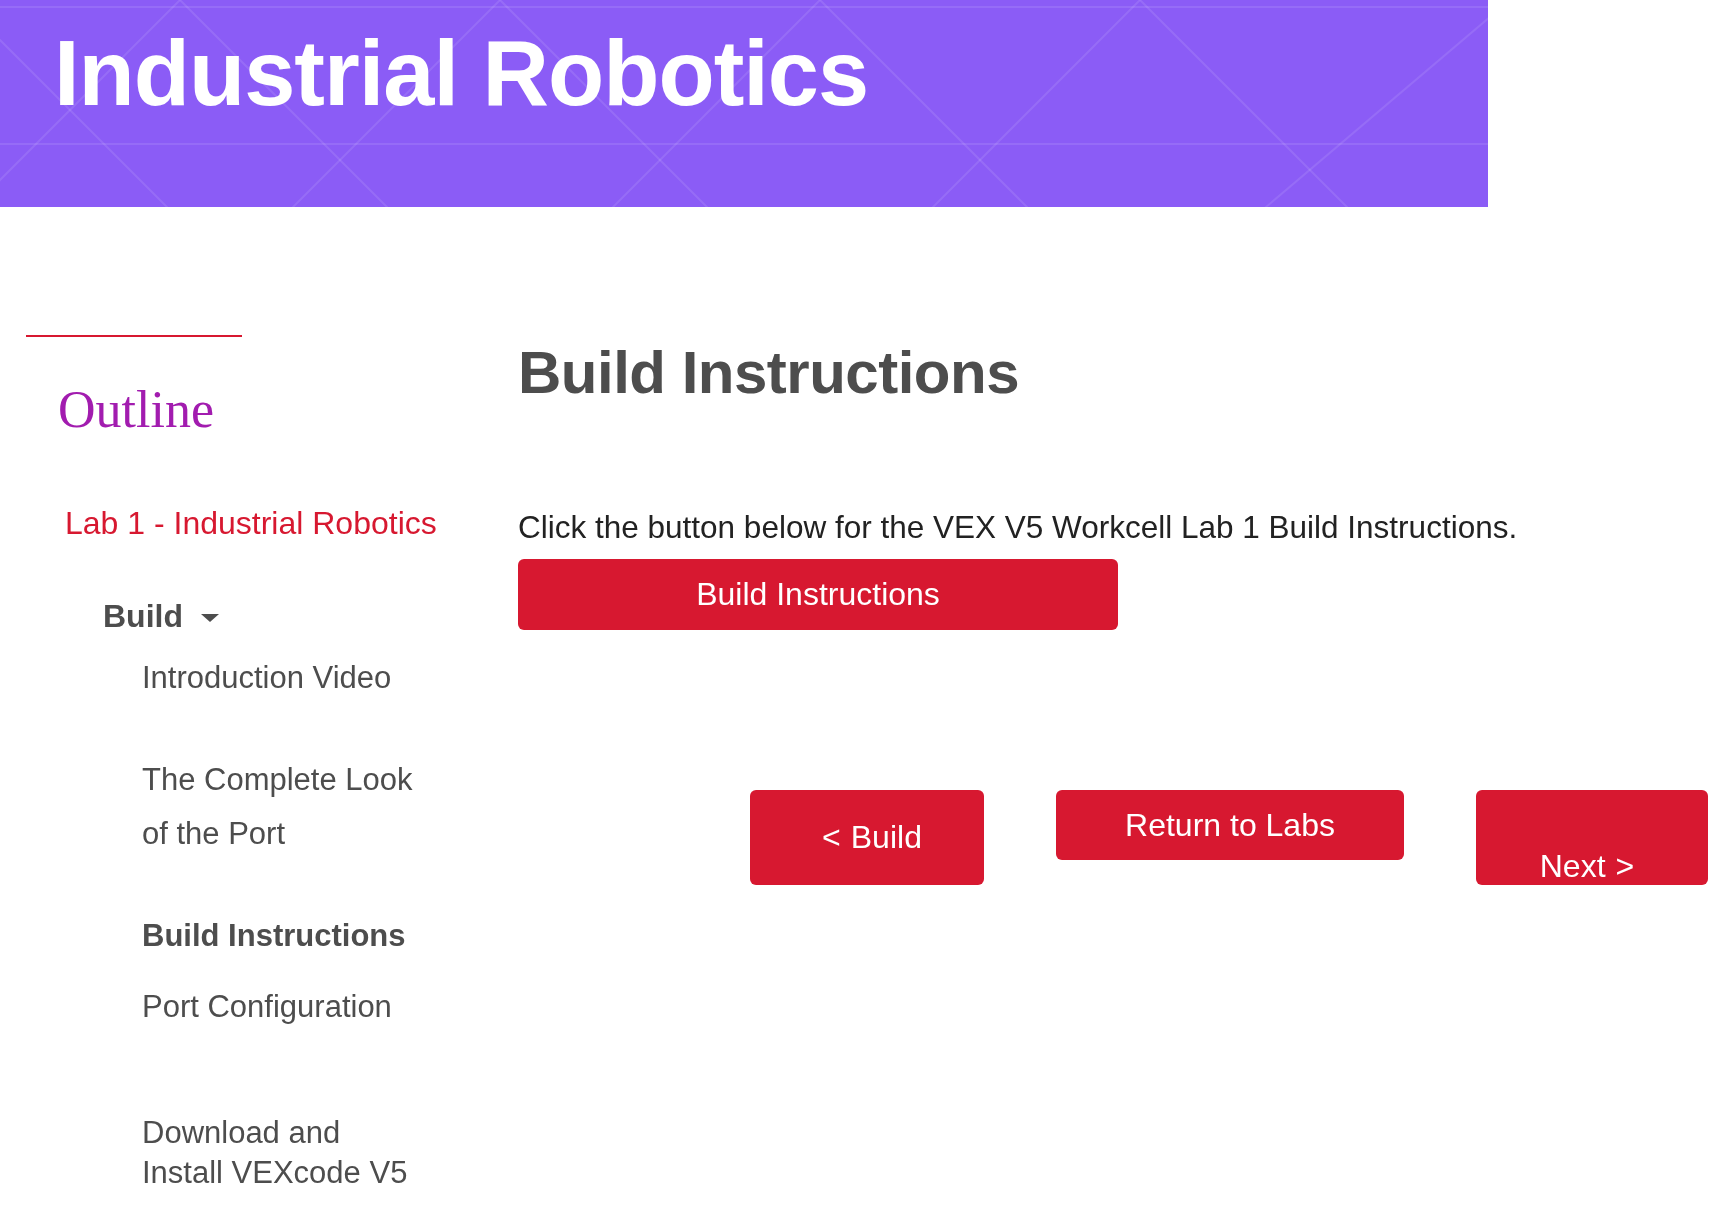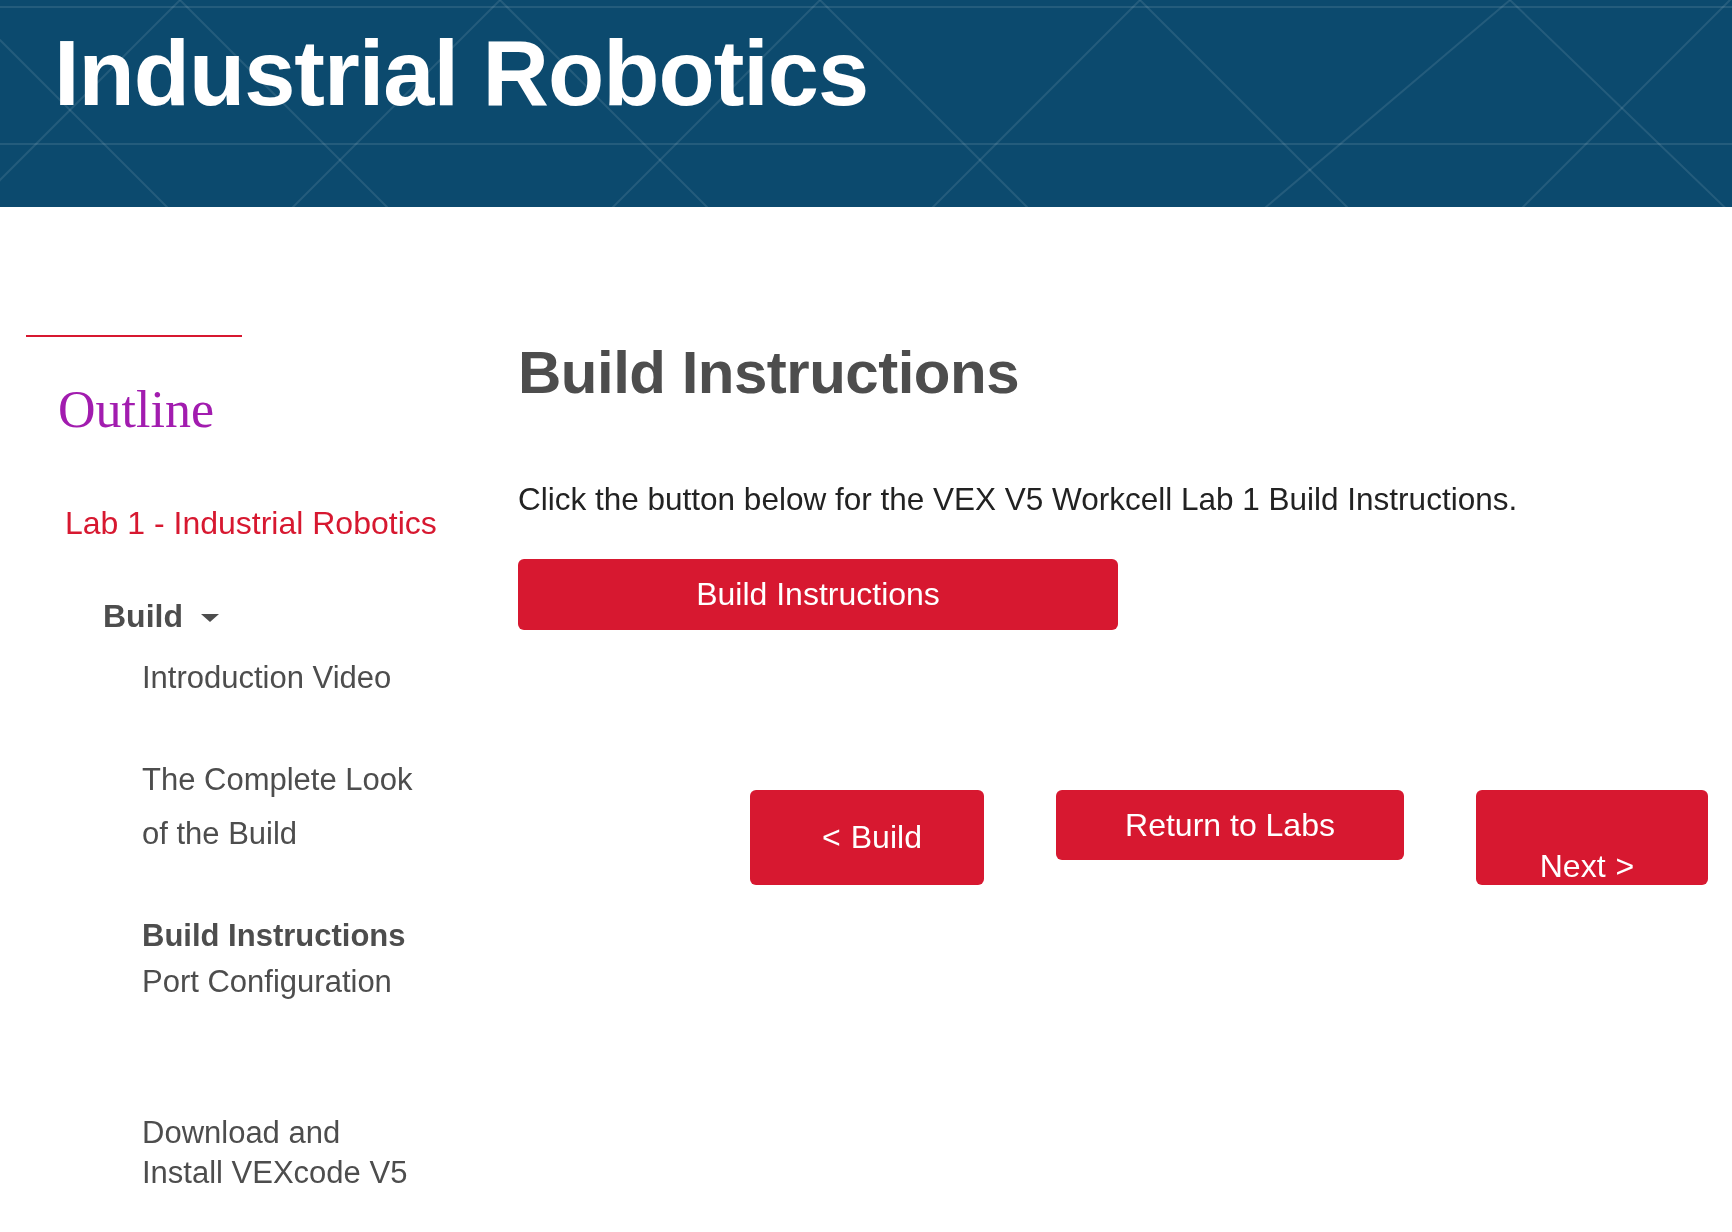--- a/index.html
+++ b/index.html
@@ -2,22 +2,22 @@
 <html><head>
   <meta charset="utf-8">
   <style>
     html, body { margin: 0; padding: 0; }
     body {
       width: 1732px; height: 1232px; overflow: hidden; position: relative;
       background: #ffffff;
       font-family: "Liberation Sans", "DejaVu Sans", sans-serif;
     }
     .header {
-      position: absolute; left: 0; top: 0; width: 1732px; height: 207px;
-      background: #0c4a6e; overflow: hidden;
+      position: absolute; left: 0; top: 0; width: 1488px; height: 207px;
+      background: #8b5cf6; overflow: hidden;
     }
     .header svg.pattern { position: absolute; left: 0; top: 0; }
     .header-title {
       position: absolute; left: 54px; top: 18px;
       font-size: 92px; font-weight: bold; color: #ffffff;
       letter-spacing: -1px; line-height: 110px; white-space: nowrap;
     }
     .sidebar-rule {
       position: absolute; left: 26px; top: 335px; width: 216px; height: 2px; background: #D71830;
     }
@@ -37,21 +37,21 @@
     }
     .side-item {
       position: absolute; left: 142px; width: 310px; font-size: 31px; color: #4D4D4D; line-height: 54px;
     }
     .side-item.active { font-weight: bold; }
     .main-heading {
       position: absolute; left: 518px; top: 338px; font-size: 60px; font-weight: bold; color: #4D4D4D;
       line-height: 70px; white-space: nowrap; letter-spacing: -0.5px;
     }
     .main-para {
-      position: absolute; left: 518px; top: 480px; font-size: 31.5px; color: #222222; line-height: 38px; white-space: nowrap;
+      position: absolute; left: 518px; top: 508px; font-size: 31.5px; color: #222222; line-height: 38px; white-space: nowrap;
     }
     .btn {
       position: absolute; background: #D71830; color: #ffffff; border-radius: 6px;
       display: flex; align-items: center; justify-content: center;
       font-size: 32px; cursor: pointer; white-space: nowrap;
     }
     .btn-build { left: 518px; top: 559px; width: 600px; height: 71px; }
     .btn-back { left: 750px; top: 790px; width: 234px; height: 95px; }
     .btn-return { left: 1056px; top: 790px; width: 348px; height: 70px; }
     .btn-next { left: 1476px; top: 790px; width: 232px; height: 95px; align-items: flex-end; }
@@ -88,26 +88,26 @@
   <div class="side-lab">Lab 1 - Industrial Robotics</div>
   <div class="side-seek">
     <span>Build</span>
     <span class="caret"></span>
   </div>
   <div class="side-item" style="top:651px;">
     <span>Introduction Video</span>
   </div>
   <div class="side-item" style="top:753px;">
     <div>The Complete Look</div>
-    <div>of the Build</div>
+    <div>of the Port</div>
   </div>
   <div class="side-item active" style="top:909px;">
     <span>Build Instructions</span>
   </div>
-  <div class="side-item" style="top:955px;">
+  <div class="side-item" style="top:980px;">
     <span>Port Configuration</span>
   </div>
   <div class="side-item" style="top:1113px; line-height:40px;">
     <div>Download and</div>
     <div>Install VEXcode V5</div>
   </div>
 </aside>
 
 <main>
   <h1 class="main-heading" style="margin:0;">Build Instructions</h1>

